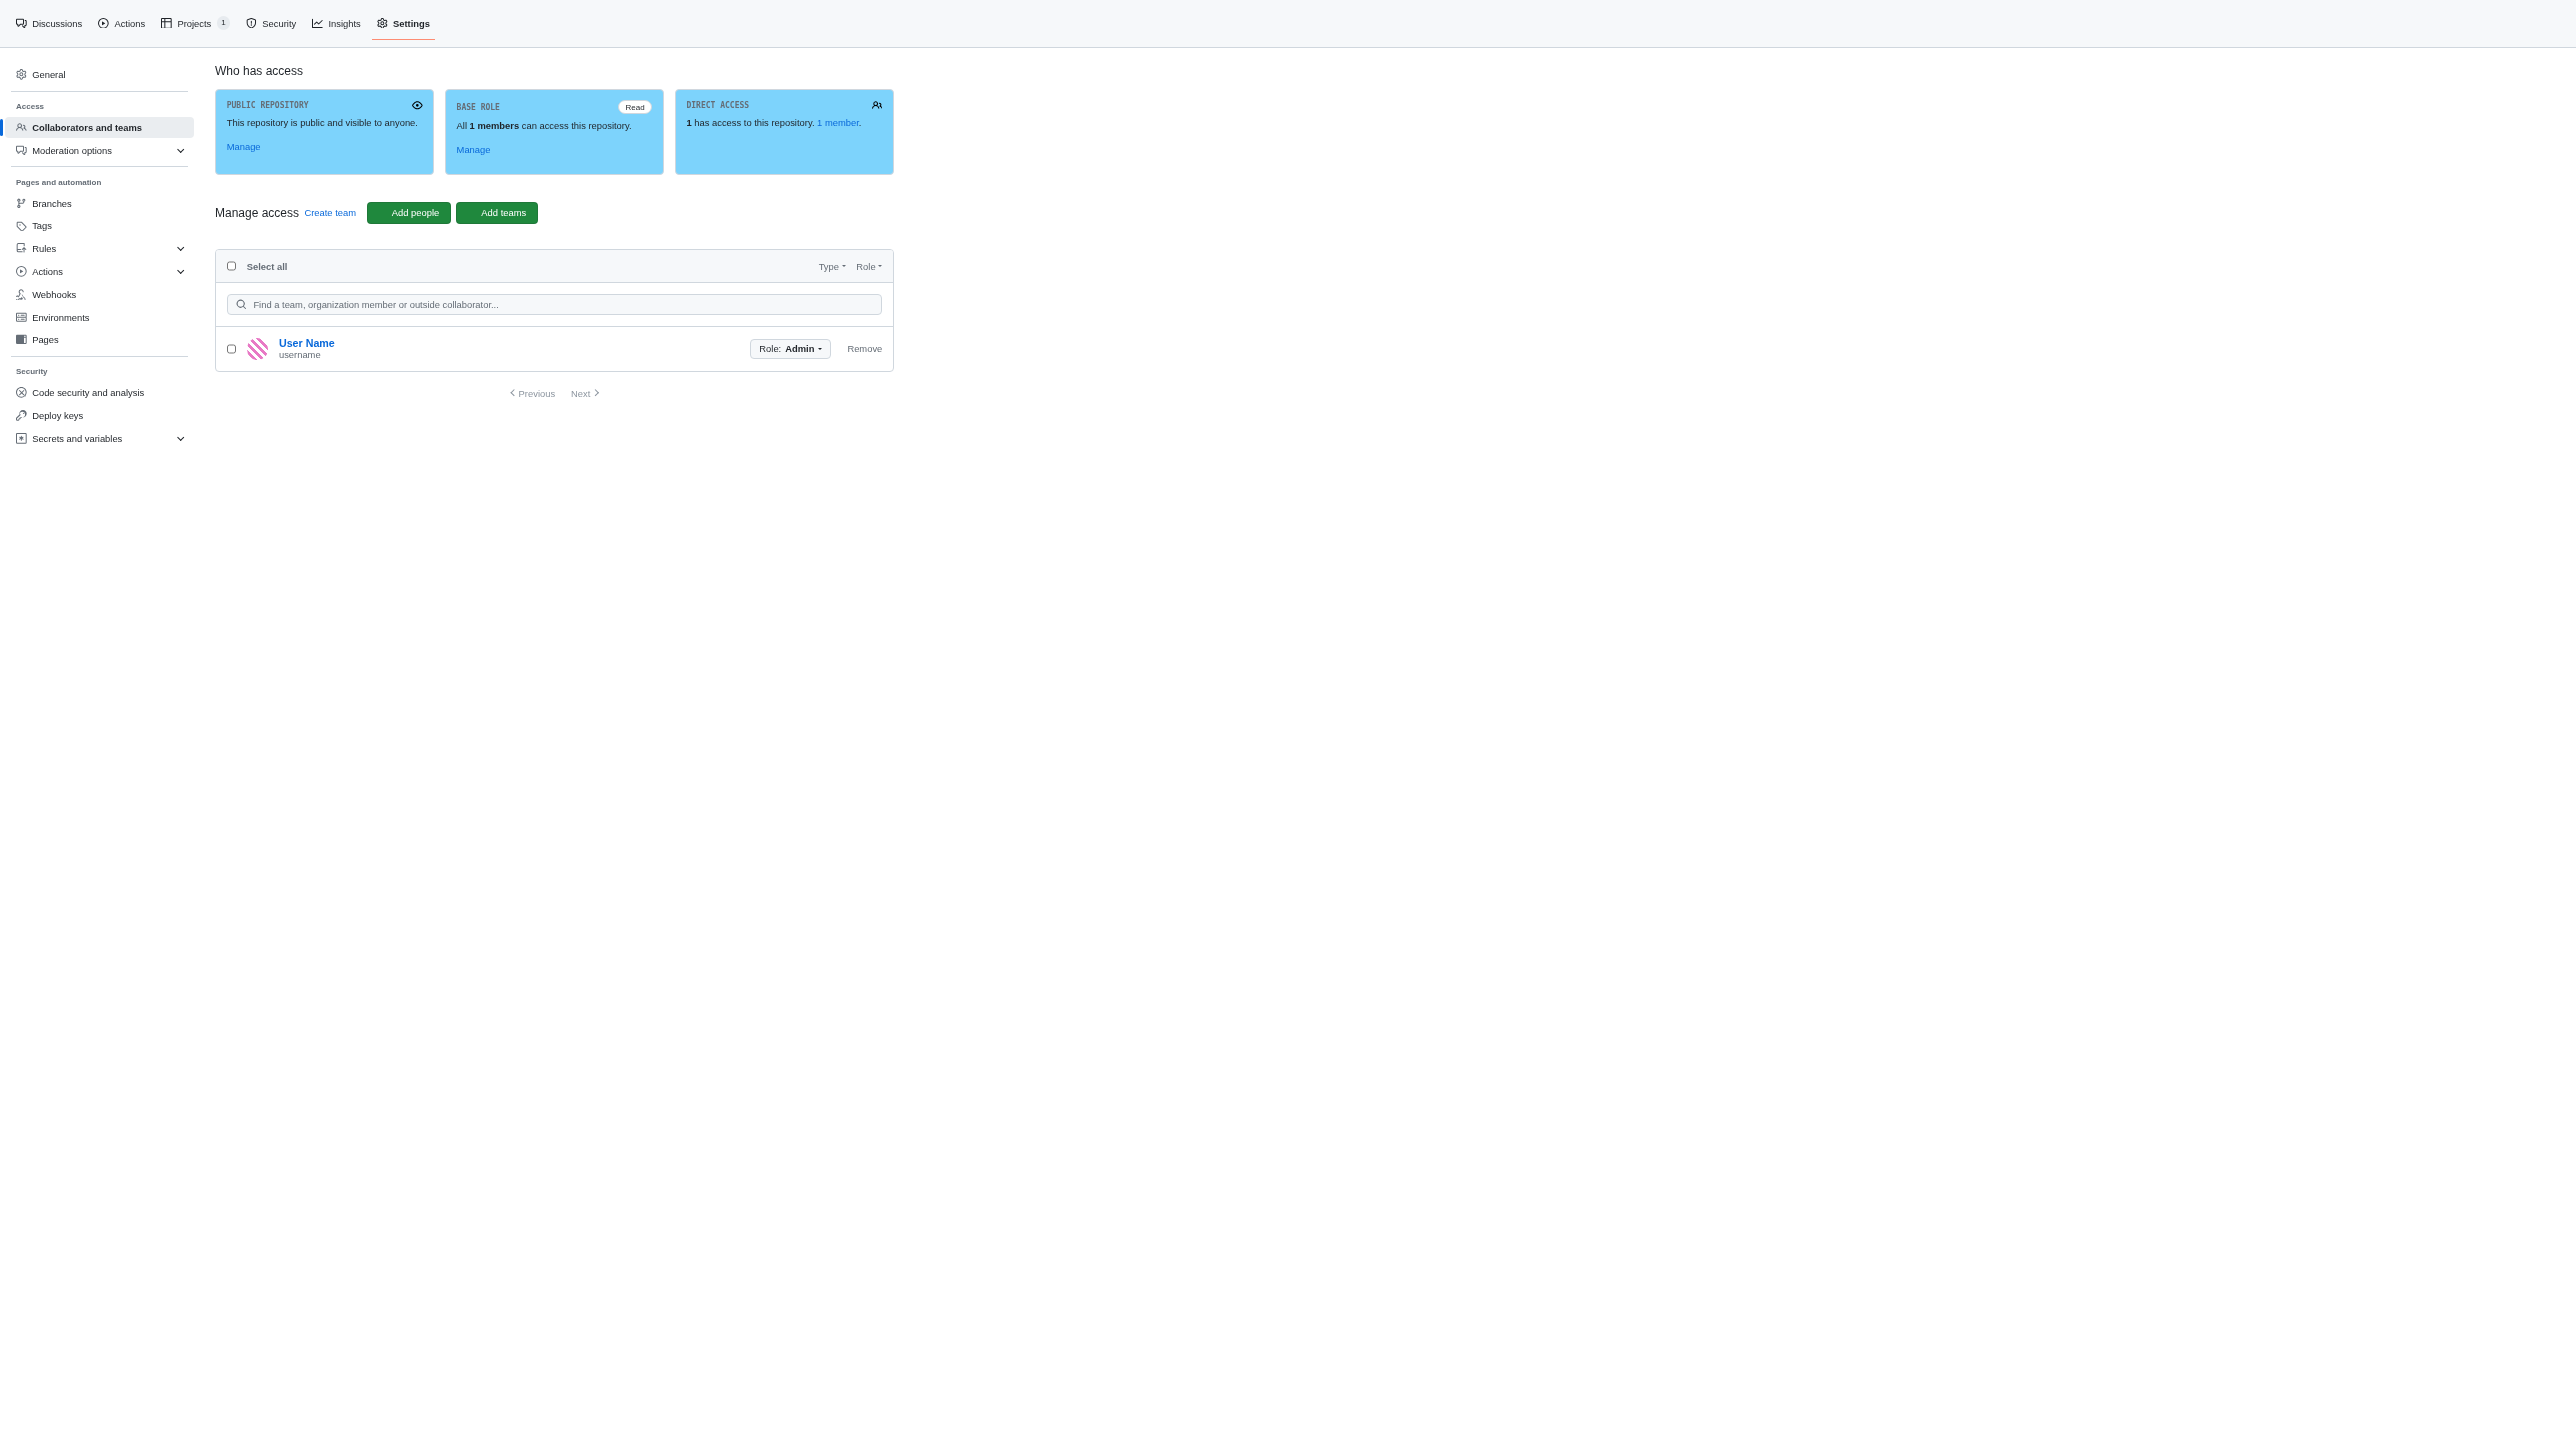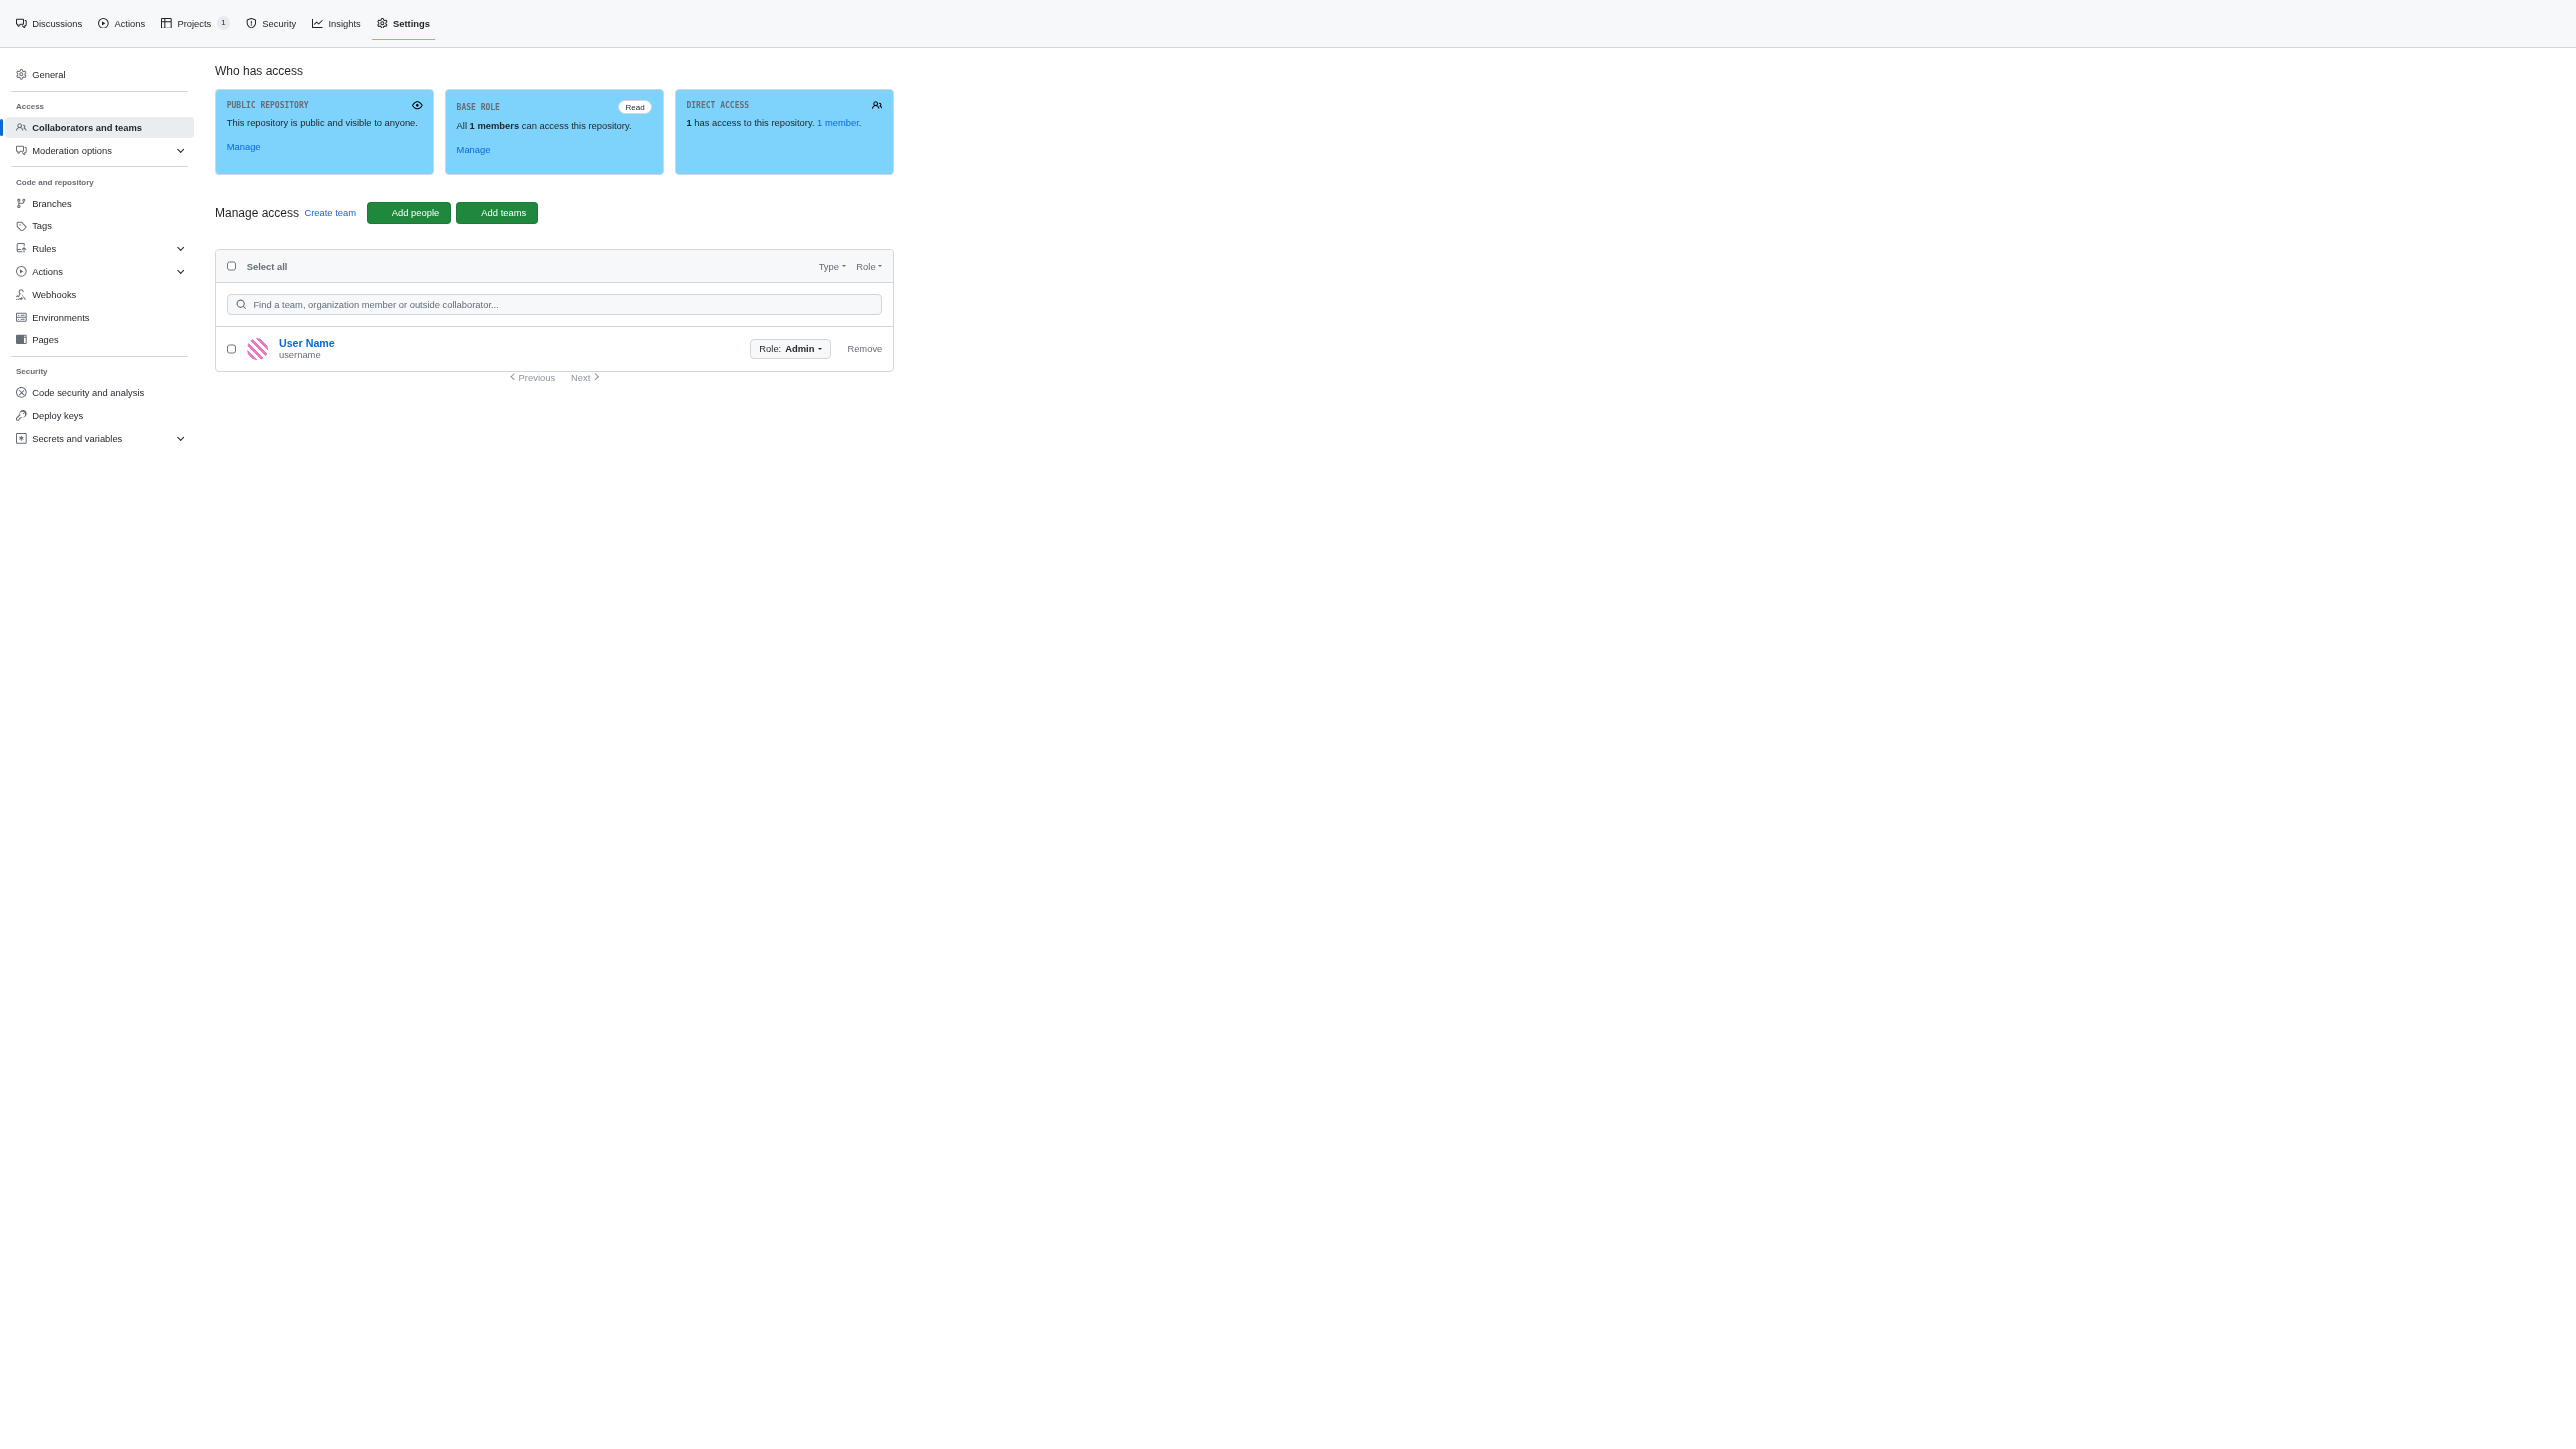--- a/index.html
+++ b/index.html
@@ -250,21 +250,21 @@
   align-items: center;
   gap: 4px;
   cursor: pointer;
 }
 .role-btn .role-val { font-weight: 600; }
 .remove-link { color: #656d76; cursor: pointer; font-size: 9.4px; }
 .pagination {
   display: flex;
   justify-content: center;
   gap: 16px;
-  margin-top: 0;
+  margin-top: 16px;
 }
 .pag-link {
   display: flex;
   align-items: center;
   gap: 2.7px;
   color: #8c959f;
   cursor: default;
 }
 .tri {
   display: inline-block;
@@ -347,21 +347,21 @@
     </div>
     <div class="side-item">
       <svg class="side-icon" viewBox="0 0 16 16">
           <path d="M1.75 1h8.5c.966 0 1.75.784 1.75 1.75v5.5A1.75 1.75 0 0 1 10.25 10H7.061l-2.574 2.573A1.458 1.458 0 0 1 2 11.543V10h-.25A1.75 1.75 0 0 1 0 8.25v-5.5C0 1.784.784 1 1.75 1ZM1.5 2.75v5.5c0 .138.112.25.25.25h1a.75.75 0 0 1 .75.75v2.19l2.72-2.72a.749.749 0 0 1 .53-.22h3.5a.25.25 0 0 0 .25-.25v-5.5a.25.25 0 0 0-.25-.25h-8.5a.25.25 0 0 0-.25.25Zm13 2a.25.25 0 0 0-.25-.25h-.5a.75.75 0 0 1 0-1.5h.5c.966 0 1.75.784 1.75 1.75v5.5A1.75 1.75 0 0 1 14.25 12H14v1.543a1.458 1.458 0 0 1-2.487 1.03L9.22 12.28a.749.749 0 0 1 .326-1.275.749.749 0 0 1 .734.215l2.22 2.22v-2.19a.75.75 0 0 1 .75-.75h1a.25.25 0 0 0 .25-.25Z"></path>
         </svg>
       <span>Moderation options</span>
       <span class="expand chev"></span>
     </div>
     <div class="side-divider"></div>
 
-    <div class="side-group-label">Code and repository</div>
+    <div class="side-group-label">Pages and automation</div>
     <div class="side-item">
       <svg class="side-icon" viewBox="0 0 16 16">
           <path d="M9.5 3.25a2.25 2.25 0 1 1 3 2.122V6A2.5 2.5 0 0 1 10 8.5H6a1 1 0 0 0-1 1v1.128a2.251 2.251 0 1 1-1.5 0V5.372a2.25 2.25 0 1 1 1.5 0v1.836A2.493 2.493 0 0 1 6 7h4a1 1 0 0 0 1-1v-.628A2.25 2.25 0 0 1 9.5 3.25Zm-6 0a.75.75 0 1 0 1.5 0 .75.75 0 0 0-1.5 0Zm8.25-.75a.75.75 0 1 0 0 1.5.75.75 0 0 0 0-1.5ZM4.25 12a.75.75 0 1 0 0 1.5.75.75 0 0 0 0-1.5Z"></path>
         </svg>
       <span>Branches</span>
     </div>
     <div class="side-item">
       <svg class="side-icon" viewBox="0 0 16 16">
           <path d="M1 7.775V2.75C1 1.784 1.784 1 2.75 1h5.025c.464 0 .91.184 1.238.513l6.25 6.25a1.75 1.75 0 0 1 0 2.474l-5.026 5.026a1.75 1.75 0 0 1-2.474 0l-6.25-6.25A1.752 1.752 0 0 1 1 7.775Zm1.5 0c0 .066.026.13.073.177l6.25 6.25a.25.25 0 0 0 .354 0l5.025-5.025a.25.25 0 0 0 0-.354l-6.25-6.25a.25.25 0 0 0-.177-.073H2.75a.25.25 0 0 0-.25.25ZM6 5a1 1 0 1 1 0 2 1 1 0 0 1 0-2Z"></path>
         </svg>

